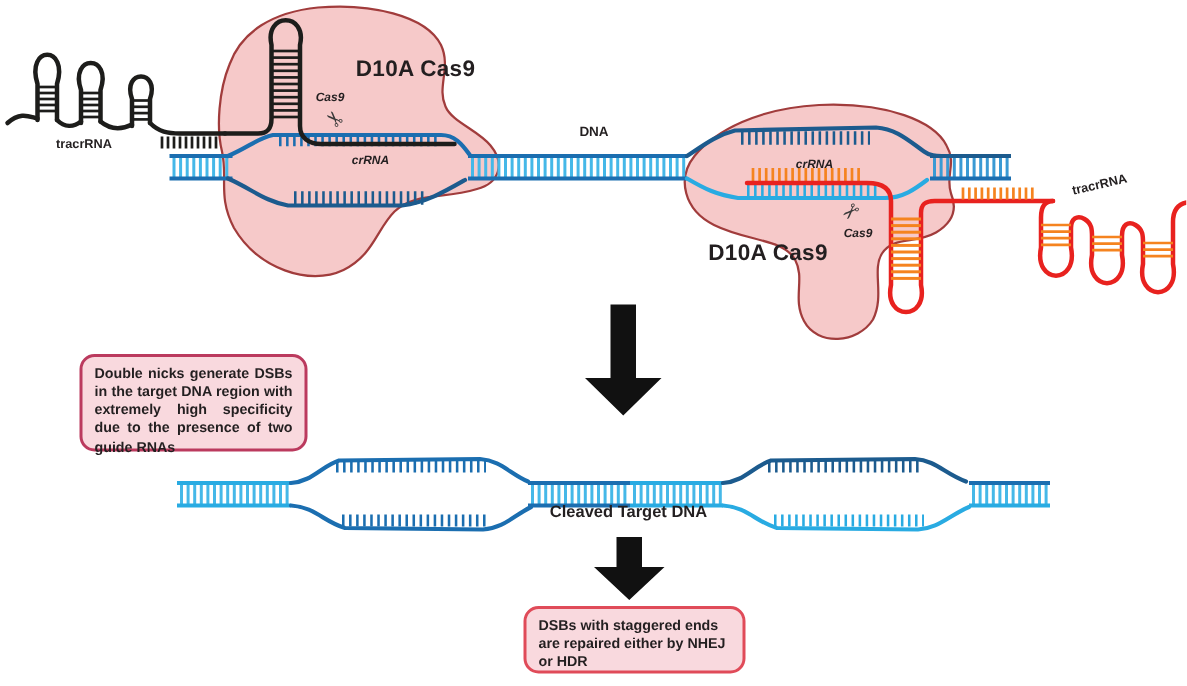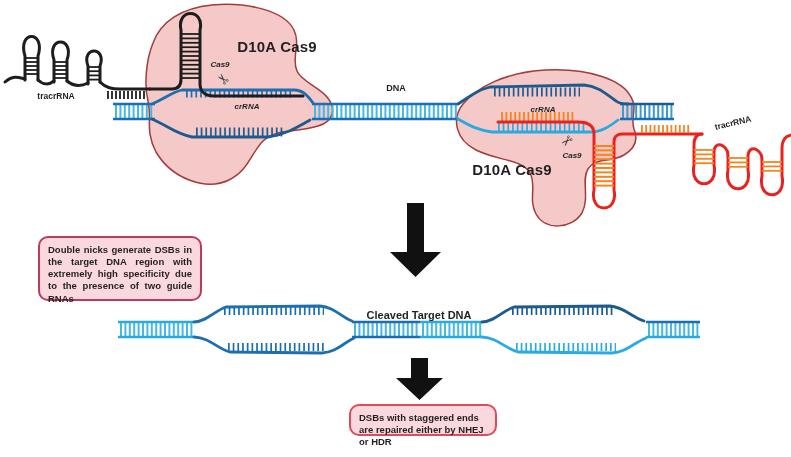--- a/index.html
+++ b/index.html
@@ -15,21 +15,21 @@
     position:absolute;
     transform:translate(-50%,-50%);
     color:var(--ink);
     font-weight:bold;
     white-space:nowrap;
     line-height:1;
   }
   .lbl.tiny{font-size:8px;font-style:italic;}
   .lbl.small{font-size:8.5px;}
   .lbl.med{font-size:9px;}
-  .lbl.cleaved{font-size:11px;}
+  .lbl.cleaved{font-size:11px;margin-top:27px;}
   .lbl.title{font-size:15px;letter-spacing:.2px;}
   .lbl.rot{transform:translate(-50%,-50%) rotate(-13deg);}
   .scissors{
     position:absolute;
     font-size:14px;
     color:#3a3a3a;
     line-height:1;
   }
   .scissors.left{transform:translate(-50%,-50%) rotate(-135deg);}
   .scissors.right{transform:translate(-50%,-50%) rotate(135deg);}
@@ -335,17 +335,17 @@
   <span class="scissors right" style="left:567px;top:141px;">✂</span>
 
   <div class="lbl tiny" style="left:572px;top:156px;">Cas9</div>
 
   <div class="lbl title" style="left:512px;top:169px;">D10A Cas9</div>
 
   <div class="lbl small rot" style="left:733px;top:123px;">tracrRNA</div>
 
   <div class="lbl cleaved" style="left:419px;top:315px;">Cleaved Target DNA</div>
 
-  <div class="callout first" style="left:38px;top:236px;width:164px;height:65px;">Double nicks generate DSBs in the target DNA region with extremely high specificity due to the presence of two guide RNAs</div>
-
-  <div class="callout second" style="left:349px;top:404px;width:148px;height:32px;">DSBs with staggered ends are repaired either by NHEJ or HDR</div>
+  <div class="callout first" style="left:53px;top:236px;width:152px;height:65px;">Double nicks generate DSBs in the target DNA region with extremely high specificity due to the presence of two guide RNAs</div>
+
+  <div class="callout second" style="left:349px;top:404px;width:148px;height:45px;">DSBs with staggered ends are repaired either by NHEJ or HDR</div>
 
 </div>
 
 </body></html>

